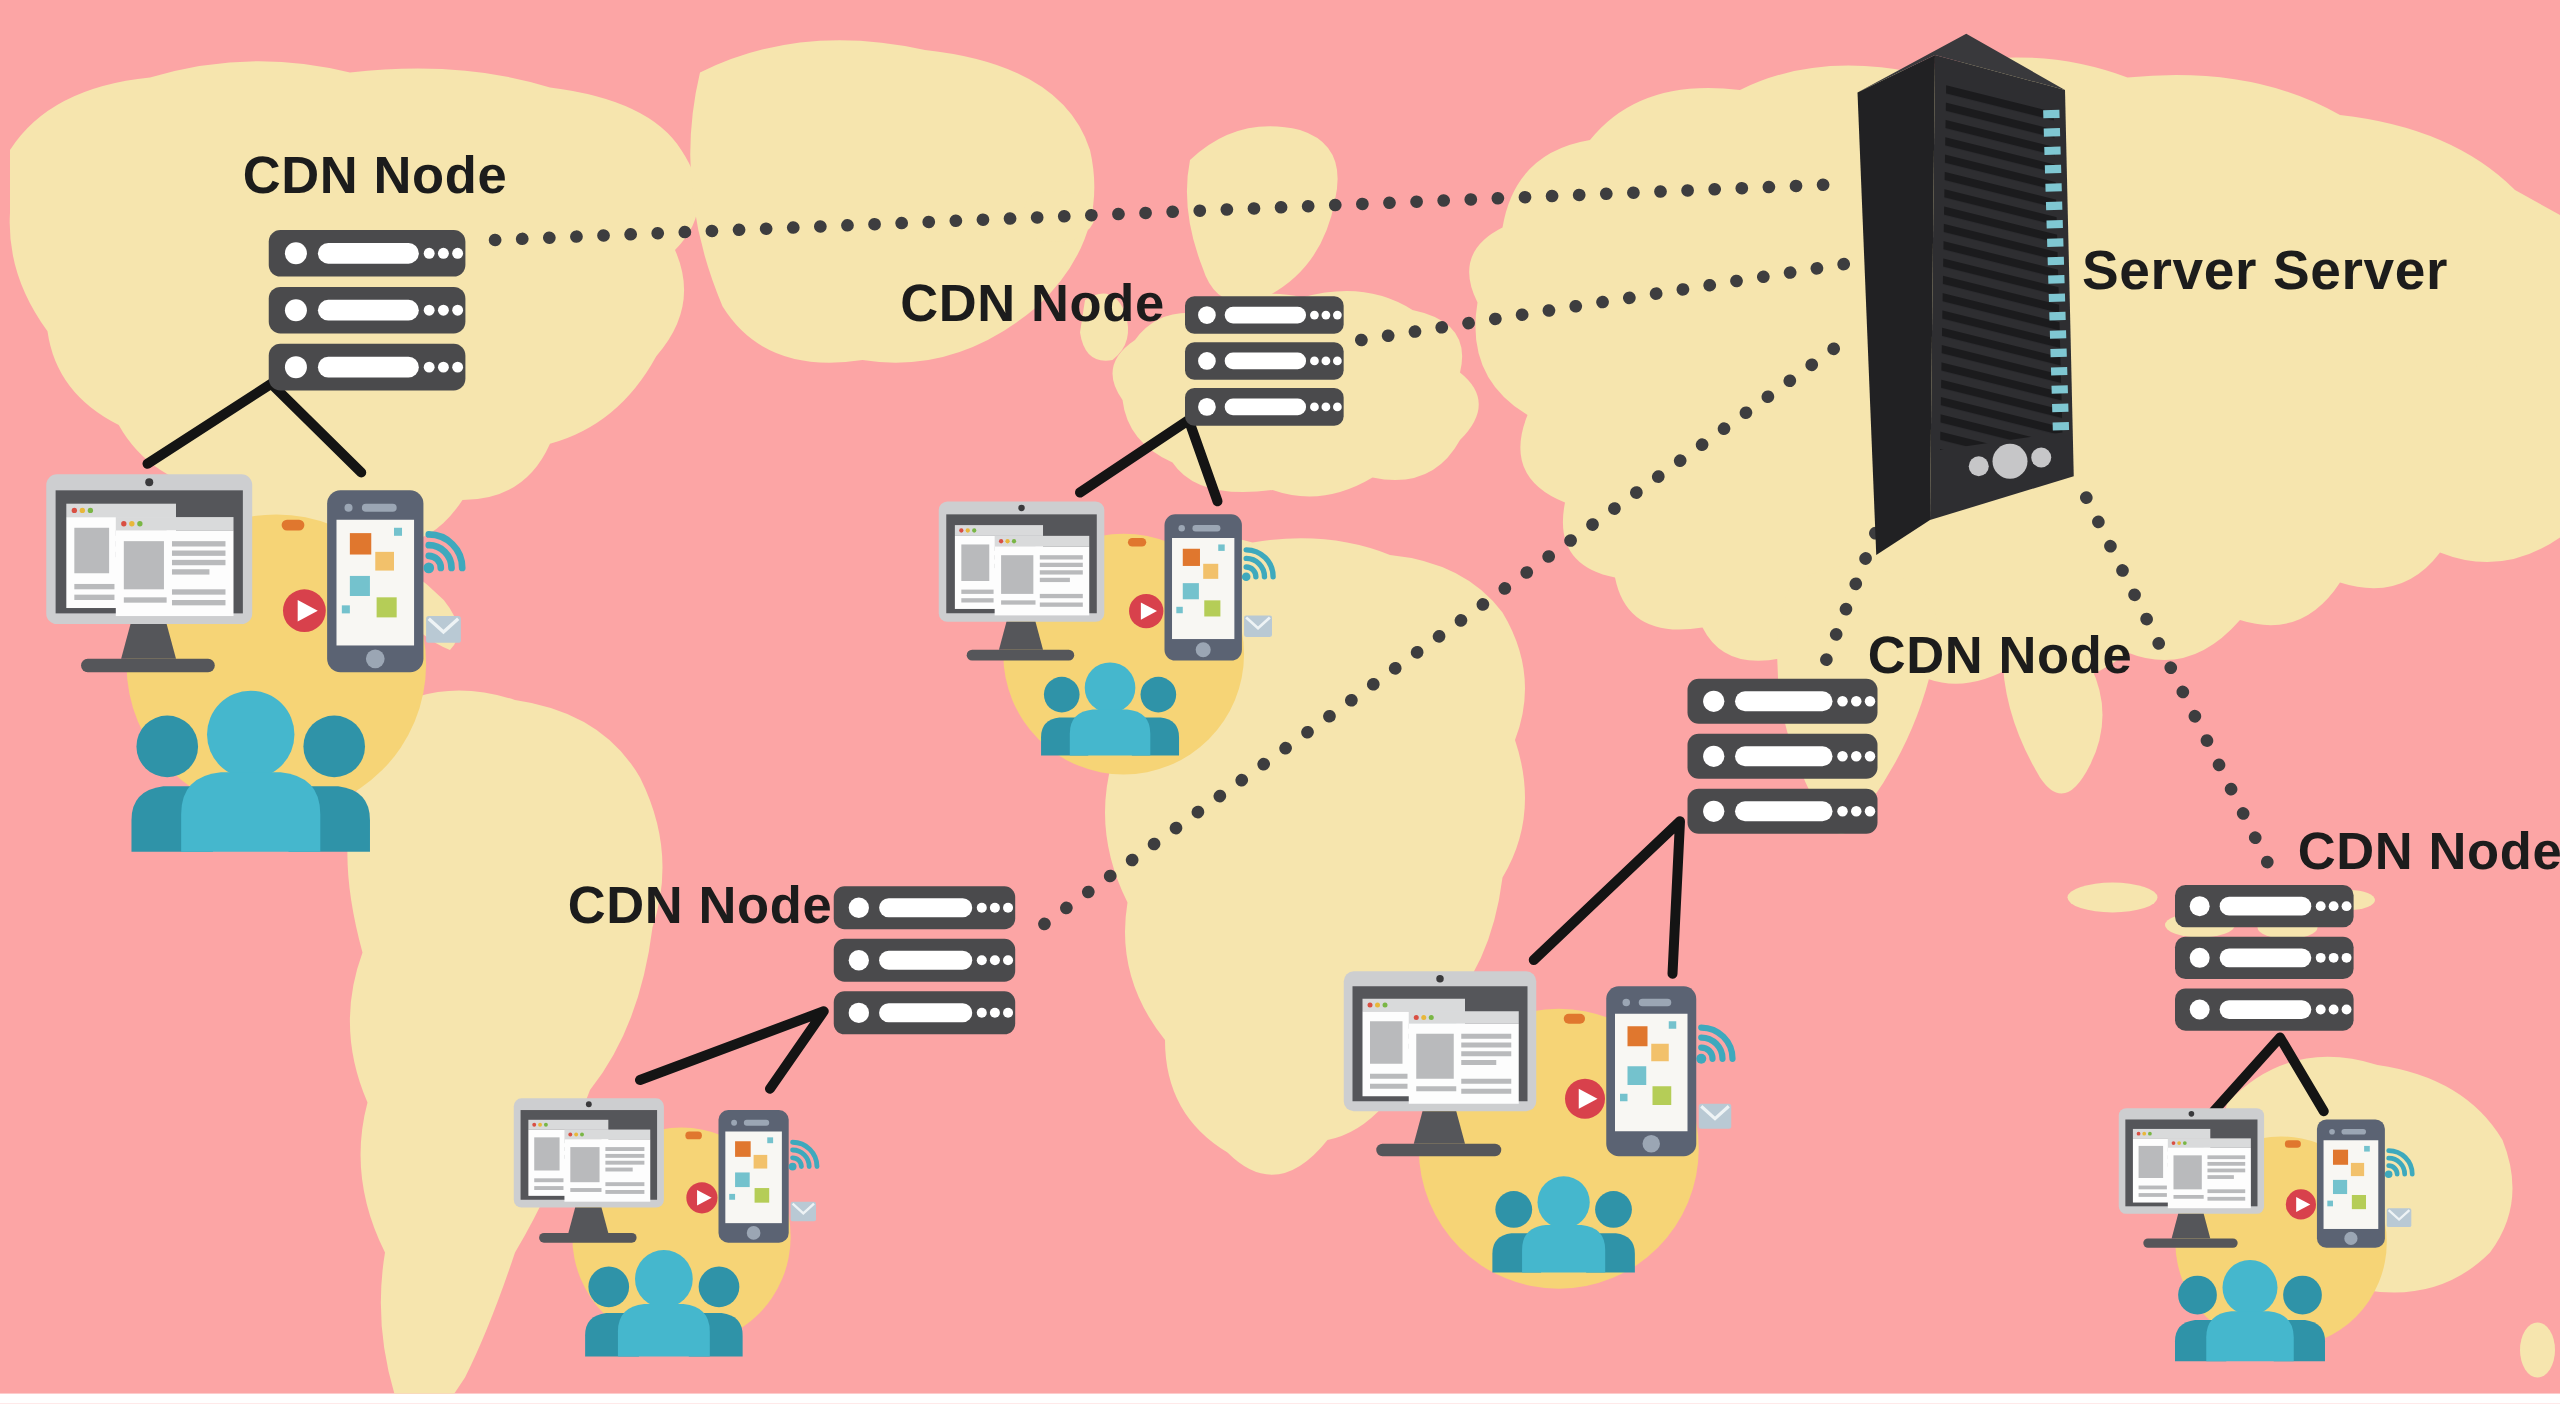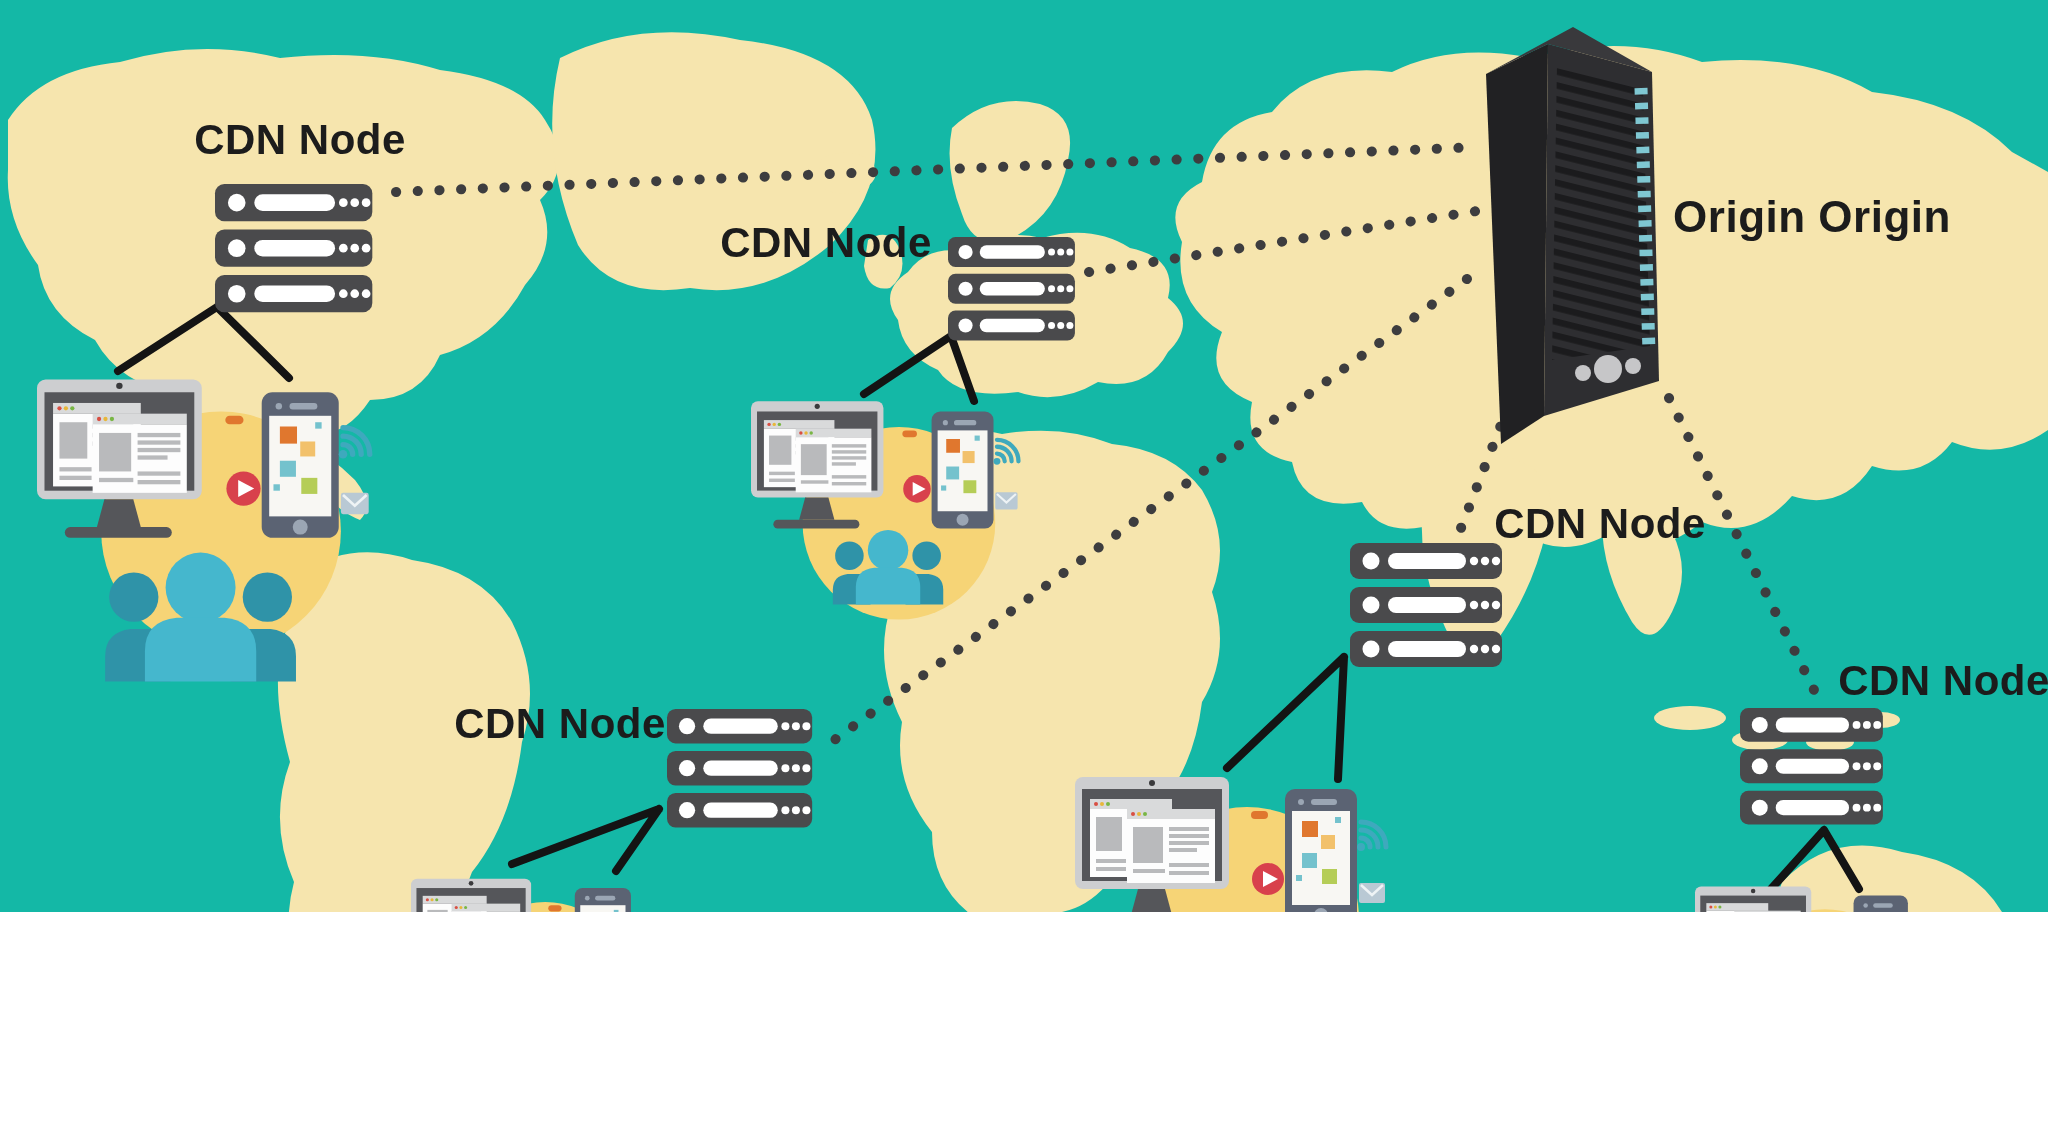--- a/index.html
+++ b/index.html
@@ -1,20 +1,20 @@
 <!DOCTYPE html>
 <html><head>
 <meta charset="utf-8">
 <style>
   html,body{margin:0;padding:0;background:#fff;}
   .stage{
     position:relative;
-    width:2048px;height:912px;
+    width:2048px;height:1115px;
     overflow:hidden;
-    background:#14b8a6;
+    background:#fca5a5;
     font-family:"Liberation Sans", sans-serif;
   }
   .stage svg.layer{position:absolute;left:0;top:0;width:2048px;height:1123px;}
   .label{
     position:absolute;
     transform:translate(-50%,-50%);
     font-weight:bold;
     font-size:42px;
     letter-spacing:.5px;
     color:#1c1c1c;
@@ -212,15 +212,15 @@
         <circle cx="1633" cy="366" r="8"></circle>
       </g>
     </g>
   </svg>
 
   <div class="label" style="left:300px;top:140px">CDN Node</div>
   <div class="label" style="left:826px;top:243px">CDN Node</div>
   <div class="label" style="left:1600px;top:524px">CDN Node</div>
   <div class="label" style="left:560px;top:724px">CDN Node</div>
   <div class="label" style="left:1944px;top:681px">CDN Node</div>
-  <div class="label origin" style="left:1812px;top:217px">Origin Origin</div>
+  <div class="label origin" style="left:1812px;top:217px">Server Server</div>
 
 </div>
 
 </body></html>

